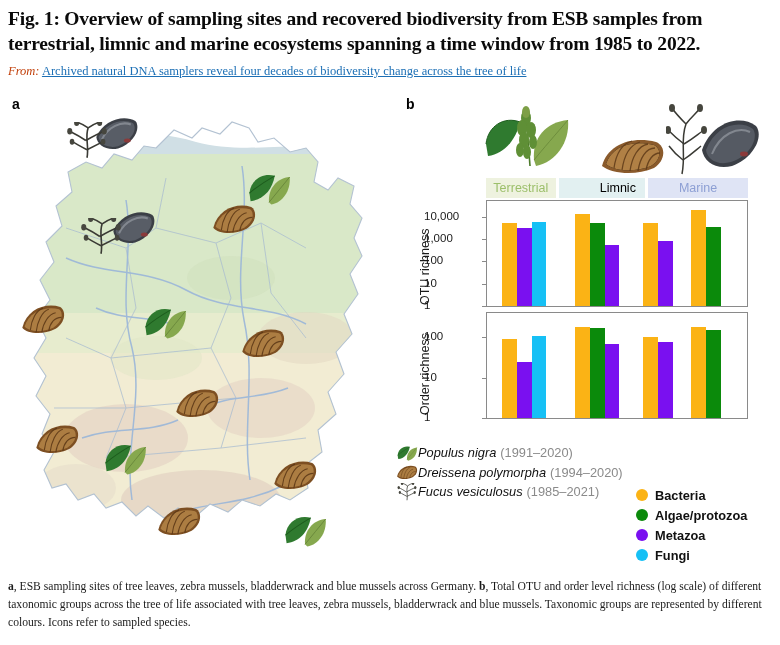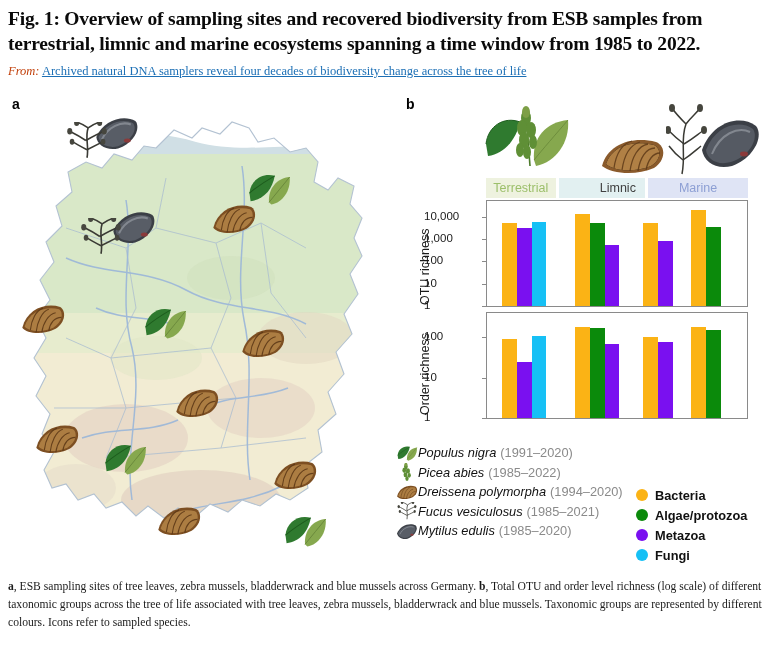--- a/index.html
+++ b/index.html
@@ -32,21 +32,21 @@
   .map-svg{display:block;width:390px;height:460px;}
   .map-icon{position:absolute;pointer-events:none;}
 
   
   .eco-band-row{position:absolute;left:486px;top:178px;width:262px;height:20px;display:flex;gap:3px;}
   .eco-band{
     font-family:"Liberation Sans",sans-serif;font-size:12.5px;
     display:flex;align-items:center;justify-content:center;height:20px;
   }
   .eco-terrestrial{width:78px;background:#eef2df;color:#9cbf6a;}
-  .eco-limnic{width:61px;background:#e2f0f1;color:#404040;padding-left:32px;}
+  .eco-limnic{width:61px;background:#e2f0f1;color:#000000;padding-left:32px;}
   .eco-marine{width:112px;background:#dfe4f5;color:#8d9fd4;}
 
   .eco-photos{position:absolute;left:470px;top:104px;width:290px;height:74px;}
   .eco-photo{position:absolute;}
 
   .chart-box{
     position:absolute;border:1.5px solid #8a8a8a;background:#fff;box-sizing:border-box;
   }
   #otu-chart{left:486px;top:200px;width:262px;height:107px;}
   #order-chart{left:486px;top:312px;width:262px;height:107px;}
@@ -441,36 +441,20 @@
           <path d="M3,20 C4,9 14,2 25,5 C23,17 15,26 4,27 Z" fill="#2f7a2f"></path>
              <path d="M3,20 C9,15 18,9 25,5" fill="none" stroke="#1d5c1d" stroke-width="0.9"></path>
              <path d="M20,28 C19,16 27,7 38,6 C39,18 32,28 22,30 Z" fill="#86a84e"></path>
              <path d="M20,28 C26,21 32,13 38,6" fill="none" stroke="#67863a" stroke-width="0.8"></path>
         </svg></span>
       <span class="species-name">Populus nigra</span>
       <span class="species-years">(1991–2020)</span>
     </div>
     <div class="species-row">
       <span class="species-ico"><svg width="22" height="18" viewBox="0 0 40 32">
-          <path d="M20,31 L18,3" stroke="#4c7a2a" stroke-width="1.6" fill="none"></path>
-             <g fill="#5f8f36">
-               <ellipse cx="18" cy="6" rx="3.4" ry="5"></ellipse>
-            <ellipse cx="15" cy="13" rx="3.4" ry="5"></ellipse>
-               <ellipse cx="22" cy="14" rx="3.4" ry="5"></ellipse>
-            <ellipse cx="17" cy="21" rx="3.2" ry="4.6"></ellipse>
-               <ellipse cx="24" cy="22" rx="3" ry="4.4"></ellipse>
-            <ellipse cx="20" cy="28" rx="3" ry="4.2"></ellipse>
-             </g>
-             <ellipse cx="18" cy="2.5" rx="2.6" ry="3.4" fill="#7d9f46"></ellipse>
-        </svg></span>
-      <span class="species-name">Picea abies</span>
-      <span class="species-years">(1985–2022)</span>
-    </div>
-    <div class="species-row">
-      <span class="species-ico"><svg width="22" height="18" viewBox="0 0 40 32">
           <path d="M2,24 C6,8 22,2 35,6 C40,9 40,19 31,25 C19,31 6,29 2,24 Z" fill="#7d4f22"></path>
              <path d="M4,23 C8,10 22,5 34,8 C38,11 37,19 29,24 C18,29 7,27 4,23 Z" fill="#ac7d42"></path>
              <g stroke="#5a3615" stroke-width="1" fill="none" opacity="0.85">
                <path d="M9,26 C10,17 14,9 20,7"></path>
             <path d="M14,28 C15,19 19,10 25,8"></path>
                <path d="M19,28 C20,20 25,12 31,11"></path>
             <path d="M25,27 C26,20 30,15 36,15"></path>
              </g>
         </svg></span>
       <span class="species-name">Dreissena polymorpha</span>
@@ -492,30 +476,20 @@
             <ellipse cx="31" cy="0.5" rx="2.2" ry="2.8"></ellipse>
                <ellipse cx="5" cy="8" rx="2.2" ry="2.8"></ellipse>
             <ellipse cx="35" cy="8" rx="2.2" ry="2.8"></ellipse>
                <ellipse cx="7" cy="17" rx="2" ry="2.6"></ellipse>
             <ellipse cx="34" cy="17" rx="2" ry="2.6"></ellipse>
              </g>
         </svg></span>
       <span class="species-name">Fucus vesiculosus</span>
       <span class="species-years">(1985–2021)</span>
     </div>
-    <div class="species-row">
-      <span class="species-ico"><svg width="22" height="18" viewBox="0 0 40 32">
-          <path d="M2,20 C8,5 26,0 36,6 C41,12 35,25 21,30 C10,32 3,27 2,20 Z" fill="#3b3f46"></path>
-             <path d="M4,20 C10,8 25,3 34,8 C38,13 33,23 21,28 C11,30 5,26 4,20 Z" fill="#585d66"></path>
-             <path d="M7,22 C12,11 24,6 32,9" fill="none" stroke="#8d929a" stroke-width="1.8" opacity="0.8"></path>
-             <ellipse cx="29" cy="23" rx="3" ry="1.8" fill="#8a3a3a"></ellipse>
-        </svg></span>
-      <span class="species-name">Mytilus edulis</span>
-      <span class="species-years">(1985–2020)</span>
-    </div>
   </div>
 
 <div class="taxa-legend" id="taxa-legend">
     <div class="taxa-row">
       <span class="taxa-dot" style="background: rgb(251, 179, 21);"></span>
       <span>Bacteria</span>
     </div>
     <div class="taxa-row">
       <span class="taxa-dot" style="background: rgb(11, 138, 11);"></span>
       <span>Algae/protozoa</span>

